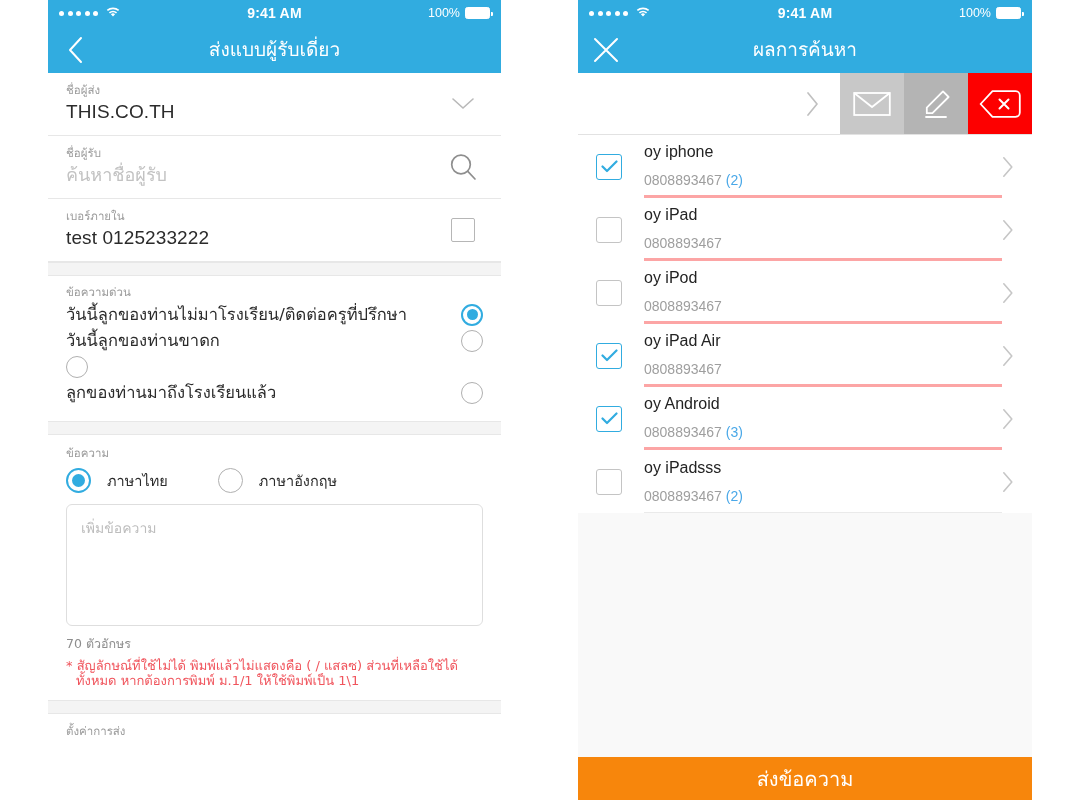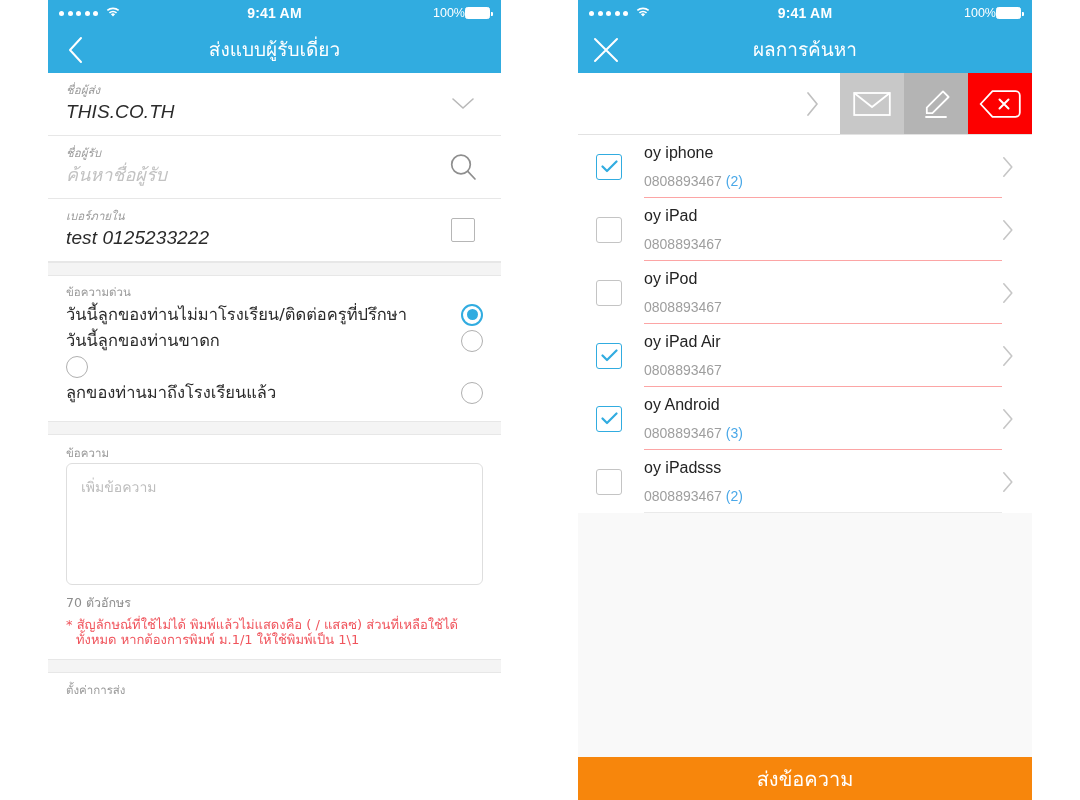--- a/index.html
+++ b/index.html
@@ -35,21 +35,21 @@
   }
   .sb-left { display: flex; align-items: center; gap: 4px; }
   .dots { display: flex; gap: 3.5px; align-items: center; }
   .dot { width: 5px; height: 5px; border-radius: 50%; background: #fff; }
   .wifi { margin-left: 4px; font-size: 13px; line-height: 1; }
   .sb-time {
     position: absolute; left: 0; right: 0; text-align: center;
     font-size: 14px; font-weight: bold; letter-spacing: 0.2px;
   }
   .sb-right {
-    margin-left: auto; display: flex; align-items: center; 
+    margin-left: auto; display: flex; align-items: center; gap: 5px;
     font-size: 12.5px; font-weight: normal; position: relative; z-index: 2;
   }
   .battery {
     width: 25px; height: 12px; border: 1.4px solid #fff; border-radius: 2.5px;
     position: relative; background: #fff;
   }
   .battery::after {
     content: ""; position: absolute; right: -4px; top: 3.5px;
     width: 2.5px; height: 4px; background: #fff; border-radius: 0 1px 1px 0;
   }
@@ -74,21 +74,21 @@
   }
 
   
   .field {
     padding: 9px 18px 10px 18px;
     border-bottom: 1px solid #e7e7e7;
     display: flex; align-items: flex-start;
     min-height: 57px;
     background: #fff;
   }
-  .field-main { flex: 1; min-width: 0; font-style: italic; }
+  .field-main { flex: 1; min-width: 0; }
   .field-label {
     font-size: 11.5px; color: #9b9b9b; line-height: 16px;
     font-family: "DejaVu Sans", "Liberation Sans", sans-serif;
   }
   .field-value {
     font-size: 19px; color: #2b2b2b; line-height: 26px; margin-top: 1px;
     font-family: "Liberation Sans", sans-serif; letter-spacing: 0.1px;
   }
   .field-placeholder {
     font-size: 18px; color: #c2c2c2; line-height: 26px; margin-top: 1px;
@@ -202,21 +202,21 @@
   }
   .li-chk {
     width: 26px; height: 26px; border-radius: 3px;
     border: 1.4px solid #c4c4c4; background: #fff; flex: none;
     display: flex; align-items: center; justify-content: center;
   }
   .li-chk.on { border-color: #31ace0; border-width: 1.6px; }
   .li-body {
     flex: 1; margin-left: 22px; height: 100%;
     display: flex; flex-direction: column; justify-content: center;
-    border-bottom: 1px solid #fca5a5; padding-right: 16px;
+    border-bottom: 3px solid #fca5a5; padding-right: 16px;
   }
   .list-item:last-child .li-body { border-bottom: 1px solid #eaeaea; }
   .li-name {
     font-size: 16px; color: #232323; line-height: 21px;
     font-family: "Liberation Sans", sans-serif;
   }
   .li-sub {
     font-size: 14px; color: #9e9e9e; line-height: 19px; margin-top: 9px;
     font-family: "Liberation Sans", sans-serif;
   }
@@ -325,20 +325,30 @@
         <span class="opt-text">ลูกของท่านมาถึงโรงเรียนแล้ว</span>
         <span class="radio"></span>
       </div>
     </div>
 
     <div class="gap" style="margin-top:10px;"></div>
 
     <div class="msg-sec">
       <div class="msg-label">ข้อความ</div>
 
+      <div class="lang-row">
+        <div class="lang-item">
+          <span class="radio-lg on"></span>
+          <span class="lang-text">ภาษาไทย</span>
+        </div>
+        <div class="lang-item">
+          <span class="radio-lg"></span>
+          <span class="lang-text">ภาษาอังกฤษ</span>
+        </div>
+      </div>
 
       <div class="textarea">
         <div class="ta-placeholder">เพิ่มข้อความ</div>
       </div>
 
       <div class="charcount">70 ตัวอักษร</div>
       <div class="warn">
         <span class="warn-body">* สัญลักษณ์ที่ใช้ไม่ได้ พิมพ์แล้วไม่แสดงคือ ( / แสลซ) ส่วนที่เหลือใช้ได้ทั้งหมด หากต้องการพิมพ์ ม.1/1 ให้ใช้พิมพ์เป็น 1\1</span>
       </div>
     </div>

